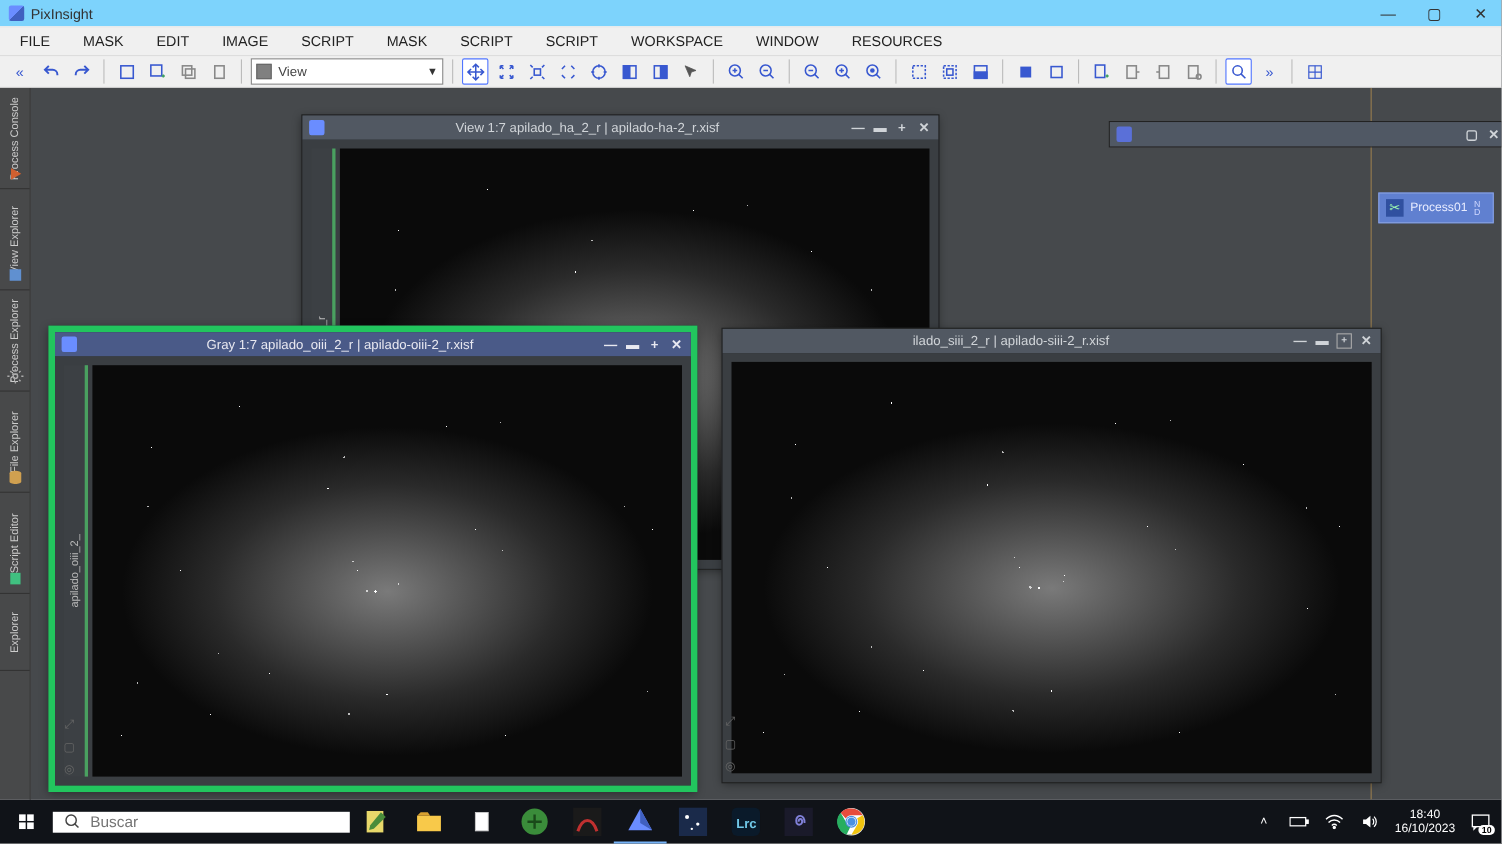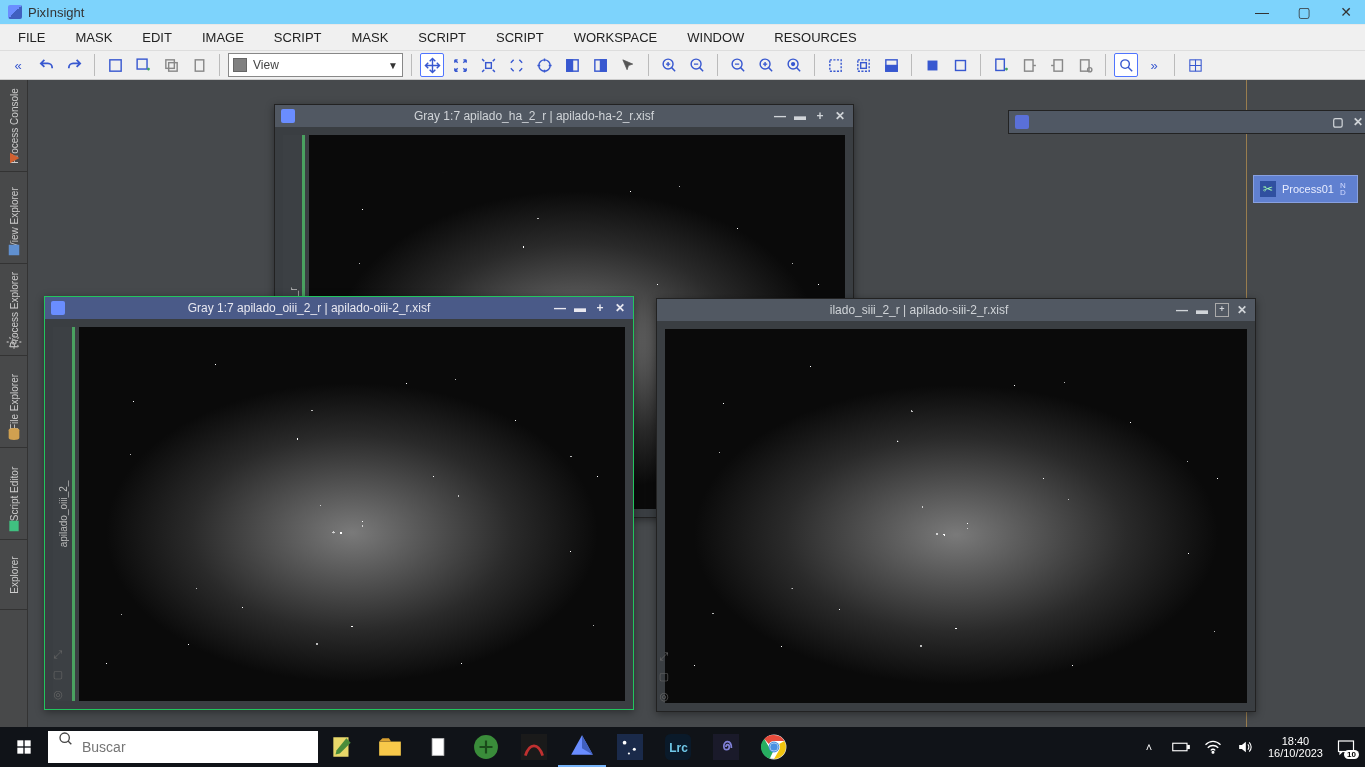--- a/index.html
+++ b/index.html
@@ -18,21 +18,21 @@
 .tool-btn svg { width: 17px; height: 17px; }
 .color-select { display: flex; align-items: center; height: 24px; background: #fff; border: 1px solid #888; padding: 0 4px; gap: 6px; color: #444; font-size: 12px; cursor: pointer; width: 175px; justify-content: space-between; }
 .color-select .swatch { width: 14px; height: 14px; background: #808080; border: 1px solid #666; }
 .color-select .arrow { font-size: 10px; color: #333; }
 .workspace { position: absolute; left: 28px; top: 80px; right: 0; bottom: 40px; background: #46494c; overflow: hidden; }
 .side-tabs { position: absolute; left: 0; top: 80px; width: 28px; bottom: 40px; background: #48494a; display: flex; flex-direction: column; border-right: 1px solid #333; }
 .side-tab { flex: 0 0 auto; height: 92px; position: relative; border-bottom: 1px solid #333; }
 .side-tab .lbl { position: absolute; left: 50%; top: 50%; transform: translate(-50%,-50%) rotate(-90deg); white-space: nowrap; color: #ccc; font-size: 10px; }
 .side-tab .ico { position: absolute; bottom: 4px; left: 50%; transform: translateX(-50%); width: 18px; height: 18px; display: flex; align-items: center; justify-content: center; }
 .win { position: absolute; background: #2e3236; border: 1px solid #222; box-shadow: 0 2px 8px rgba(0,0,0,.4); }
-.win.focused { border: 1px solid #22c55e; }
+.win.focused { border: 6px solid #22c55e; }
 .win-title { height: 22px; background: #515862; display: flex; align-items: center; justify-content: space-between; padding: 0 6px; color: #d0d4d8; font-size: 12px; }
 .win.focused .win-title { background: #4a5a88; color: #e8e8f0; }
 .win-title .win-ico { width: 14px; height: 14px; background: #6a8dff; border-radius: 2px; }
 .win-title .ctrls { display: flex; gap: 6px; font-size: 12px; }
 .win-title .ctrls span { cursor: pointer; width: 14px; text-align: center; font-weight: bold; }
 .win-body { position: relative; background: #3a3e42; padding: 8px; display: flex; gap: 4px; }
 .img-vtab { width: 22px; background: #3c4044; position: relative; border-right: 3px solid #4aa060; }
 .img-vtab .lbl { position: absolute; left: 50%; top: 50%; transform: translate(-50%,-50%) rotate(-90deg); white-space: nowrap; color: #bbb; font-size: 10px; }
 .astro-img { flex: 1; background: radial-gradient(ellipse 45% 40% at 50% 55%, #7a7a7a 0%, #555 30%, #2a2a2a 65%, #0a0a0a 100%); position: relative; overflow: hidden; }
 .astro-img::before, .astro-img::after { content: ""; position: absolute; inset: 0; background-image:
@@ -55,21 +55,21 @@
   radial-gradient(1px 1px at 65% 40%, #fff 50%, transparent 51%);
 }
 .astro-img::after { transform: rotate(15deg) scale(1.2); opacity: .7; }
 .floater { position: absolute; left: 980px; top: 30px; width: 364px; background: #424852; border: 1px solid #222; }
 .floater .win-title { background: #505864; }
 .process-chip { position: absolute; left: 1225px; top: 95px; width: 105px; height: 28px; background: #6080d0; border: 1px solid #88a0e0; display: flex; align-items: center; padding: 0 6px; gap: 6px; color: #e8ecff; font-size: 11px; }
 .process-chip .pic { width: 16px; height: 16px; background: #3050a0; display: flex; align-items: center; justify-content: center; color: #a0ffb0; font-size: 12px; }
 .process-chip .badge { font-size: 8px; line-height: 7px; color: #d0d8ff; }
 .taskbar { position: absolute; left: 0; bottom: 0; right: 0; height: 40px; background: #101318; display: flex; align-items: center; color: #fff; }
 .taskbar .start { width: 48px; height: 100%; display: flex; align-items: center; justify-content: center; font-size: 16px; }
-.taskbar .search { flex: 0 0 270px; height: 32px; margin: 4px 0; background: #fff; display: flex; padding: 0 10px; gap: 8px; color: #666; font-size: 14px; }
+.taskbar .search { flex: 0 0 270px; height: 19px; margin: 4px 0; background: #fff; display: flex; align-items: center; padding: 0 10px; gap: 8px; color: #666; font-size: 14px; }
 .taskbar .search input { border: none; outline: none; flex: 1; font-size: 14px; }
 .taskbar .task-icons { display: flex; align-items: center; height: 100%; }
 .taskbar .task-icons .tico { width: 48px; height: 100%; display: flex; align-items: center; justify-content: center; }
 .taskbar .tray { margin-left: auto; display: flex; align-items: center; gap: 14px; padding: 0 10px; font-size: 11px; color: #fff; }
 .taskbar .tray .tico { width: 18px; height: 18px; display: flex; align-items: center; justify-content: center; }
 .taskbar .clock { text-align: center; line-height: 1.1; font-size: 11px; }
 .workspace::before { content:""; position:absolute; left: 1218px; top: 0; bottom: 0; width:1px; background: #d0a050; opacity:.6;}
 </style>
 </head>
 <body>
@@ -342,21 +342,21 @@
   <div class="side-tab" style="height:70px">
     <span class="lbl">Explorer</span>
   </div>
 </div>
 
 <div class="workspace">
 
   <div class="win" style="left:246px; top:24px; width:580px;">
     <div class="win-title">
       <span class="win-ico"></span>
-      <span>Gray 1:7 apilado_ha_2_r | apilado-ha-2_r.xisf</span>
+      <span>View 1:7 apilado_ha_2_r | apilado-ha-2_r.xisf</span>
       <span class="ctrls">
         <span>—</span>
         <span>▬</span>
         <span>+</span>
         <span>✕</span>
       </span>
     </div>
     <div class="win-body" style="height:390px;">
       <div class="img-vtab">
           <span class="lbl">apilado_ha_2_r</span>

